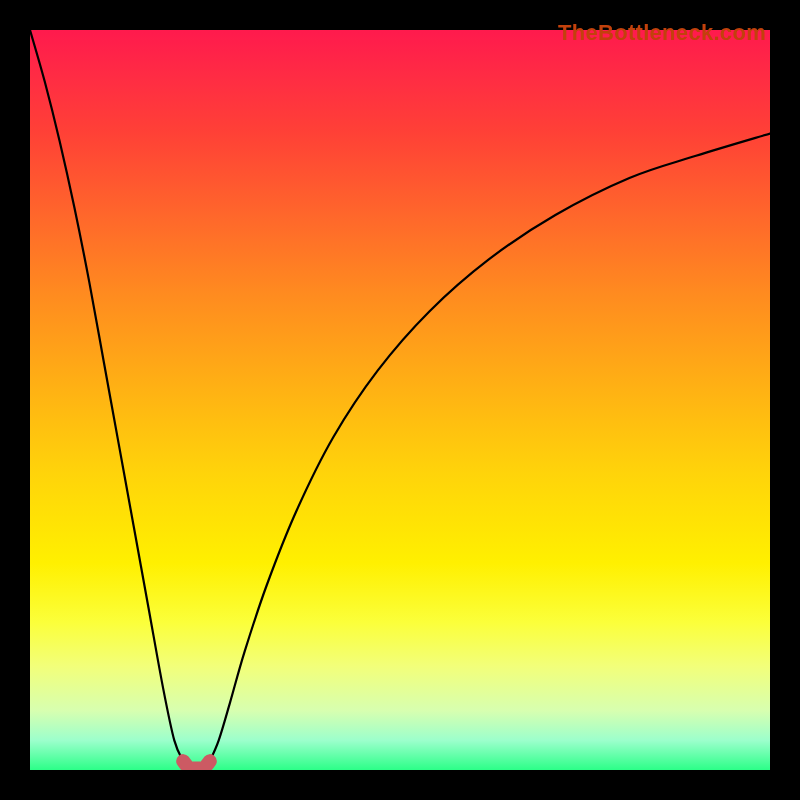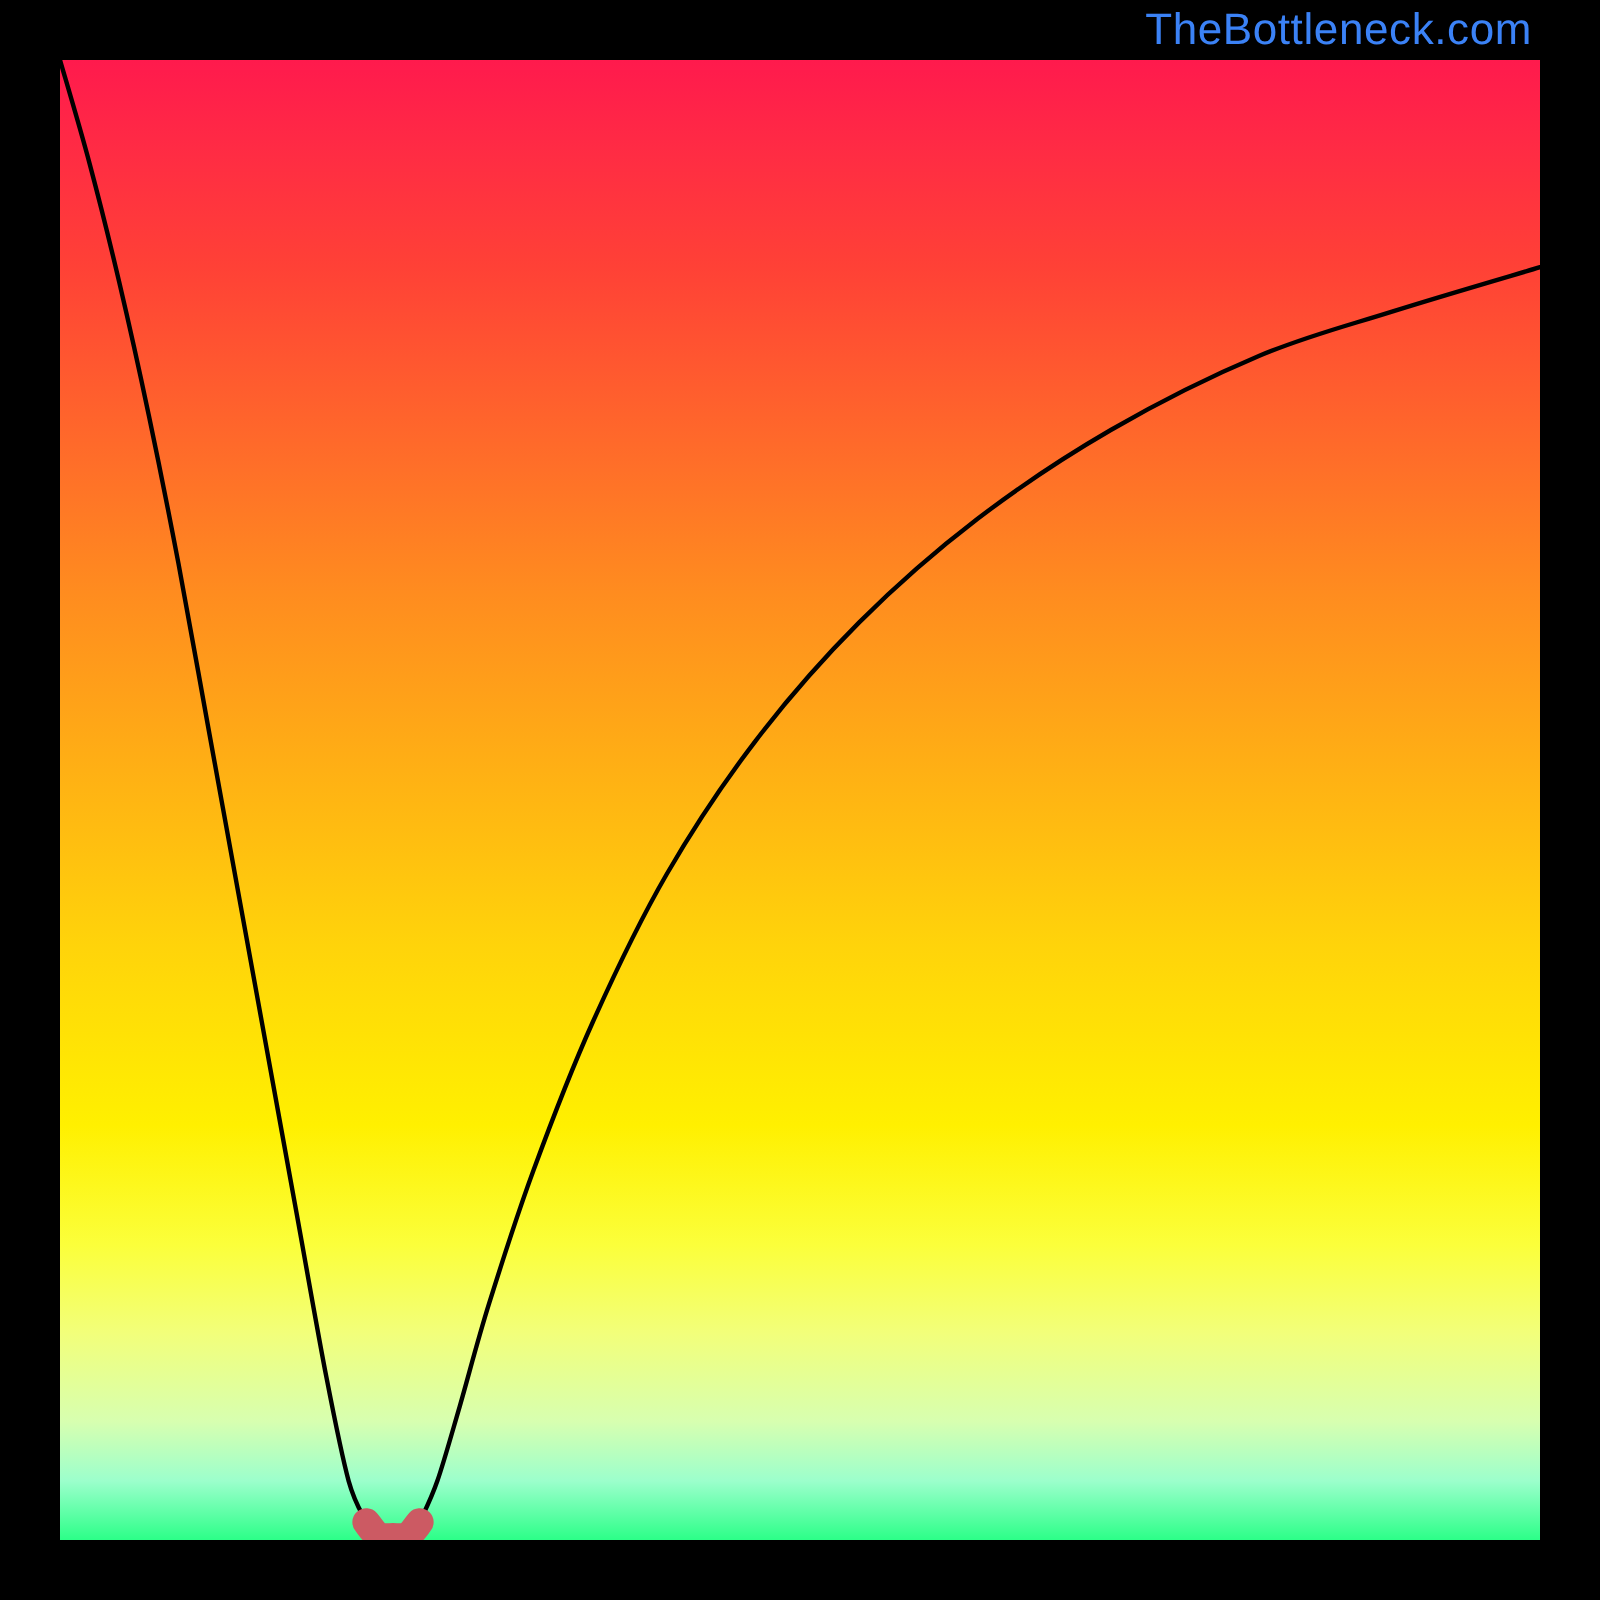--- a/index.html
+++ b/index.html
@@ -48,25 +48,25 @@
     );
   }
   .plot-svg {
     position: absolute;
     inset: 0;
     width: 740px;
     height: 740px;
   }
   .watermark {
     position: absolute;
-    top: 2px;
+    top: 20px;
     right: 34px;
-    color: #3b82f6;
+    color: #c2410c;
     font-size: 22px;
-    font-weight: 400;
+    font-weight: 700;
     letter-spacing: 0.3px;
     user-select: none;
   }
 </style>
 </head>
 <body>
 
 <div class="frame"></div>
 
 <div class="plot-area">

